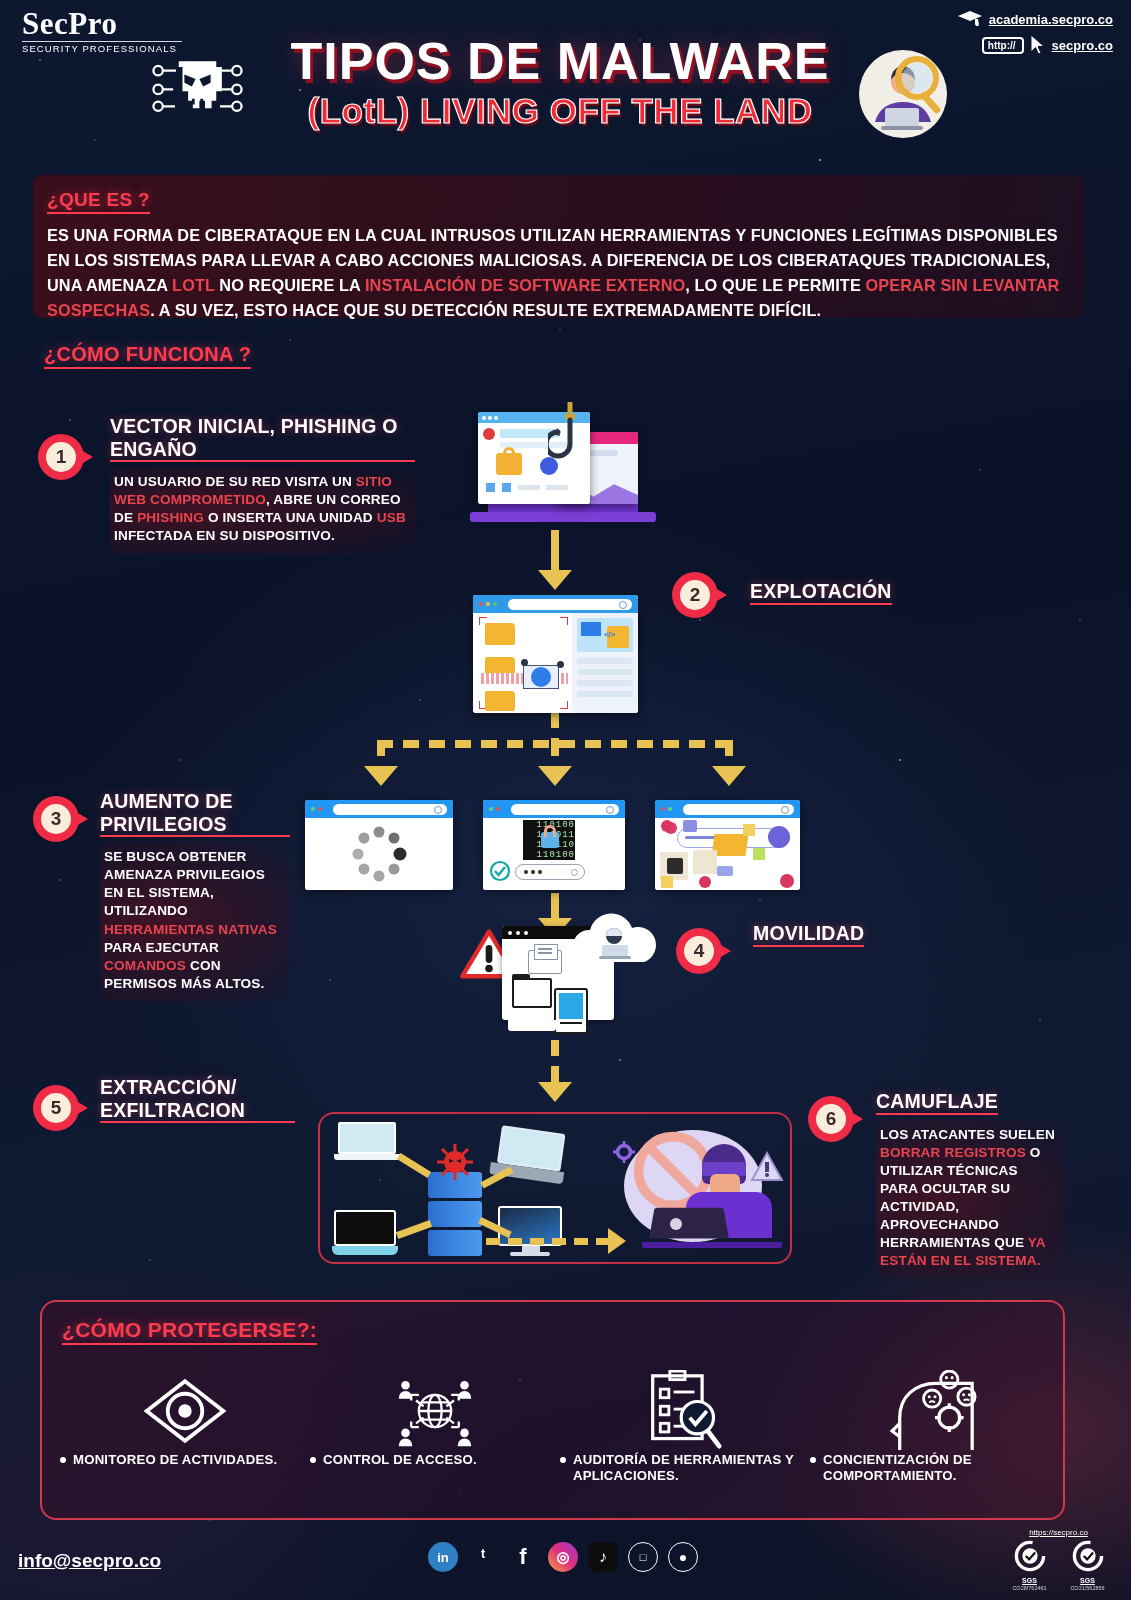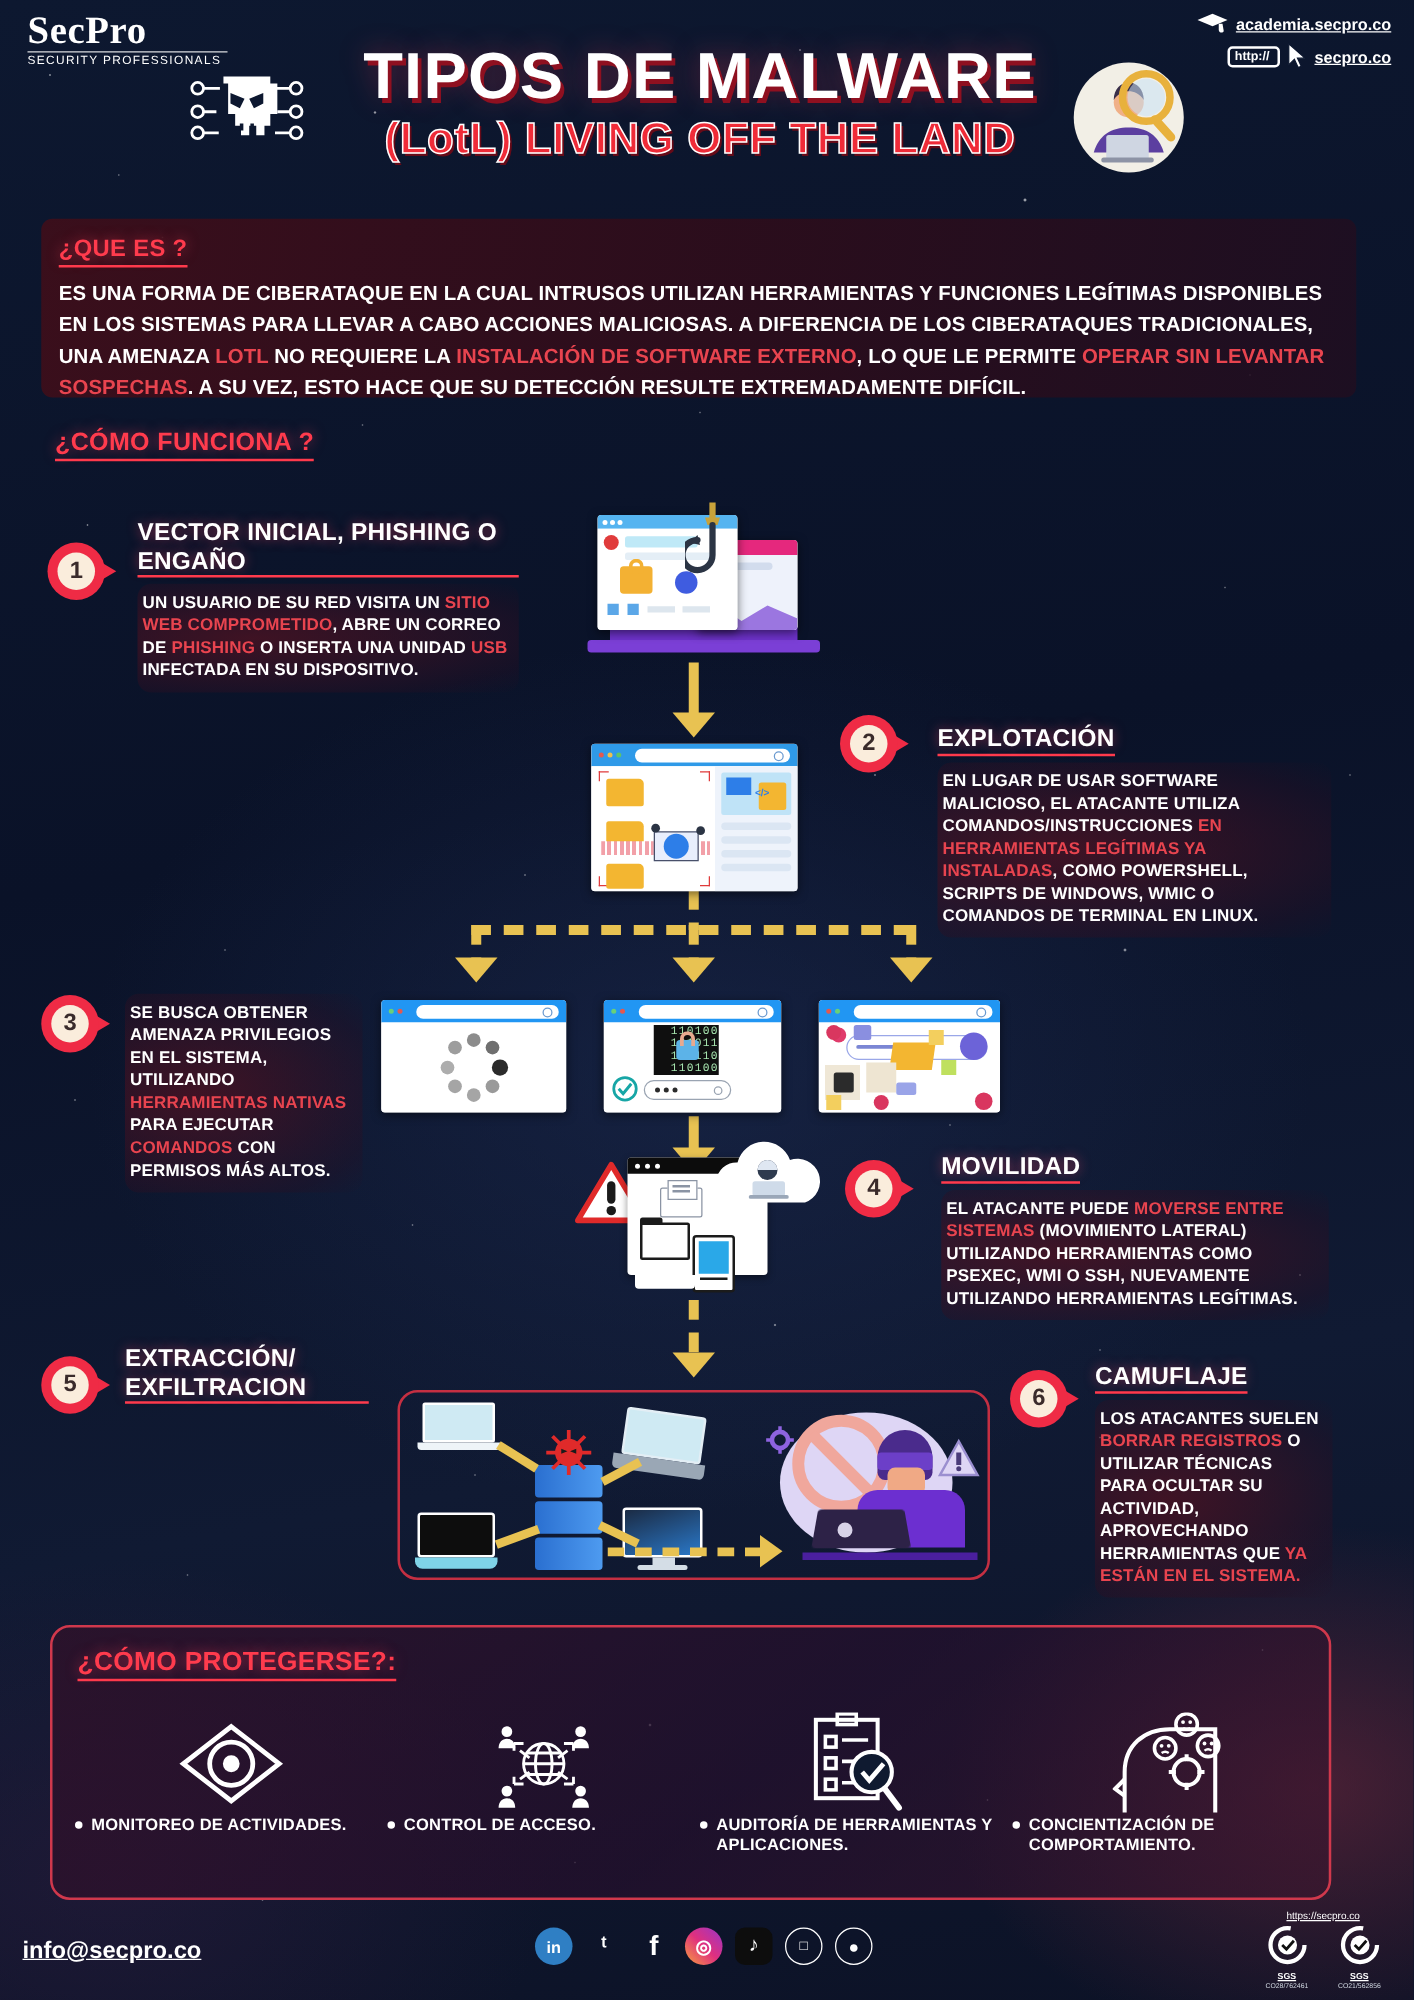--- a/index.html
+++ b/index.html
@@ -328,21 +328,20 @@
   </div>
 
   <div class="badge" style="left:672px; top:572px;">
     <div class="tri"></div>
       <div class="pin">
         <span class="num">2</span>
       </div>
   </div>
   <div class="step" style="left:750px; top:580px; width:315px;">
     <div class="step-title">EXPLOTACIÓN</div>
-    <div class="step-body"><span>EN LUGAR DE USAR SOFTWARE MALICIOSO, EL ATACANTE UTILIZA COMANDOS/INSTRUCCIONES </span><span class="hl">EN HERRAMIENTAS LEGÍTIMAS YA INSTALADAS</span><span>, COMO POWERSHELL, SCRIPTS DE WINDOWS, WMIC O COMANDOS DE TERMINAL EN LINUX.</span></div>
   </div>
 
   <div class="illus win" style="left:473px; top:595px; width:165px; height:118px;">
     <div class="win-bar" style="background:#2f9ae8;">
       <span class="dot" style="background:#e4584f"></span>
         <span class="dot" style="background:#efc14c"></span>
         <span class="dot" style="background:#5ec46b"></span>
       <span class="win-search"></span>
     </div>
     <div style="display:flex;height:100px;background:#fff;">
@@ -374,20 +373,21 @@
     </div>
   </div>
 
   <div class="badge" style="left:33px; top:796px;">
     <div class="tri"></div>
       <div class="pin">
         <span class="num">3</span>
       </div>
   </div>
   <div class="step" style="left:100px; top:790px; width:190px;">
+    <div class="step-title">AUMENTO DE PRIVILEGIOS</div>
     <div class="step-body"><span>SE BUSCA OBTENER AMENAZA PRIVILEGIOS EN EL SISTEMA, UTILIZANDO </span><span class="hl">HERRAMIENTAS NATIVAS</span><span> PARA EJECUTAR </span><span class="hl">COMANDOS</span><span> CON PERMISOS MÁS ALTOS.</span></div>
   </div>
 
   <div class="illus win" style="left:305px; top:800px; width:148px; height:90px;">
     <div class="win-bar">
         <span class="dot" style="background:#68d07a"></span>
         <span class="dot" style="background:#e4584f"></span>
         <span class="win-search"></span>
       </div>
     <div style="height:72px;background:#fff;position:relative;">
@@ -456,21 +456,20 @@
   </div>
 
   <div class="badge" style="left:676px; top:928px;">
     <div class="tri"></div>
       <div class="pin">
         <span class="num">4</span>
       </div>
   </div>
   <div class="step" style="left:753px; top:922px; width:310px;">
     <div class="step-title">MOVILIDAD</div>
-    <div class="step-body"><span>EL ATACANTE PUEDE </span><span class="hl">MOVERSE ENTRE SISTEMAS</span><span> (MOVIMIENTO LATERAL) UTILIZANDO HERRAMIENTAS COMO PSEXEC, WMI O SSH, NUEVAMENTE UTILIZANDO HERRAMIENTAS LEGÍTIMAS.</span></div>
   </div>
 
   <div class="illus" style="left:460px; top:912px; width:200px; height:125px;">
     <svg viewBox="0 0 52 46" style="position:absolute;left:0;top:16px;width:58px;height:52px;">
       <path d="M26 3 L50 43 H2 Z" fill="#fff" stroke="#e02a2a" stroke-width="4" stroke-linejoin="round"></path>
       <rect x="23" y="15" width="6" height="16" rx="3" fill="#1b1b1b"></rect>
       <circle cx="26" cy="36" r="3.4" fill="#1b1b1b"></circle>
     </svg>
     <div style="position:absolute;left:42px;top:14px;width:112px;height:94px;background:#fff;border-radius:3px;box-shadow:0 2px 6px rgba(0,0,0,.4);">
       <div style="height:13px;background:#0c0c0c;display:flex;align-items:center;gap:4px;padding-left:6px;border-radius:3px 3px 0 0;">

